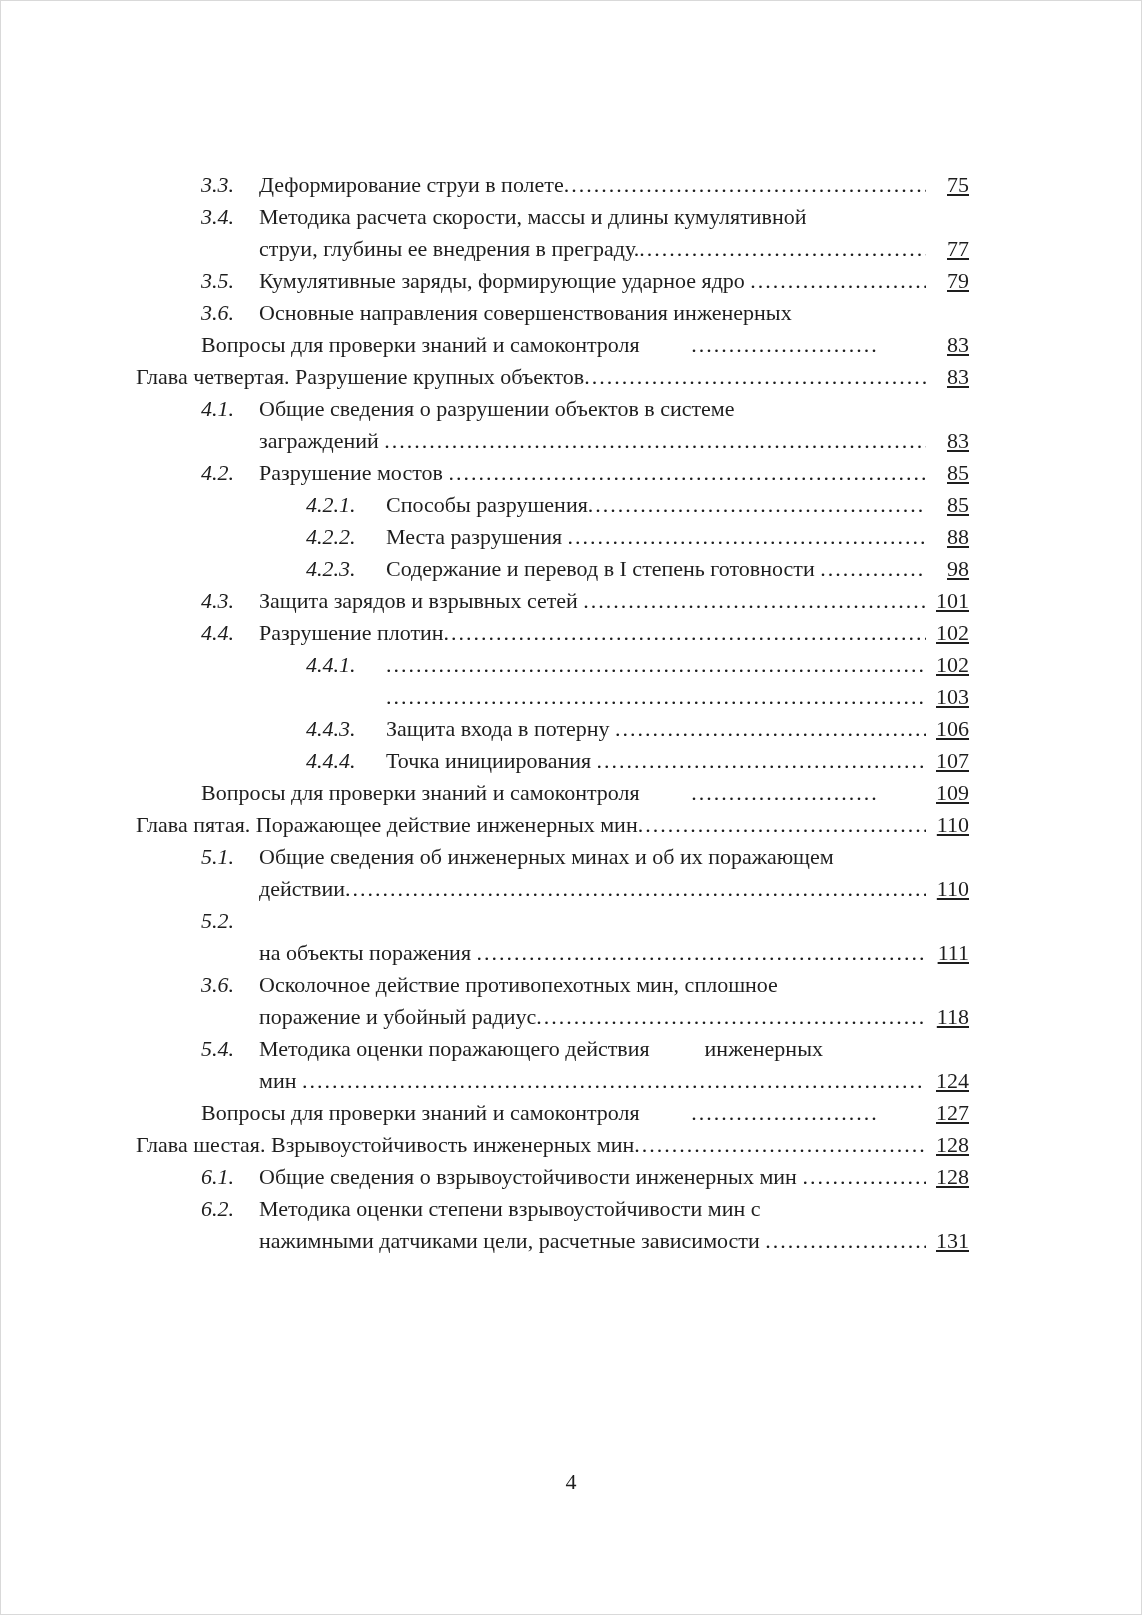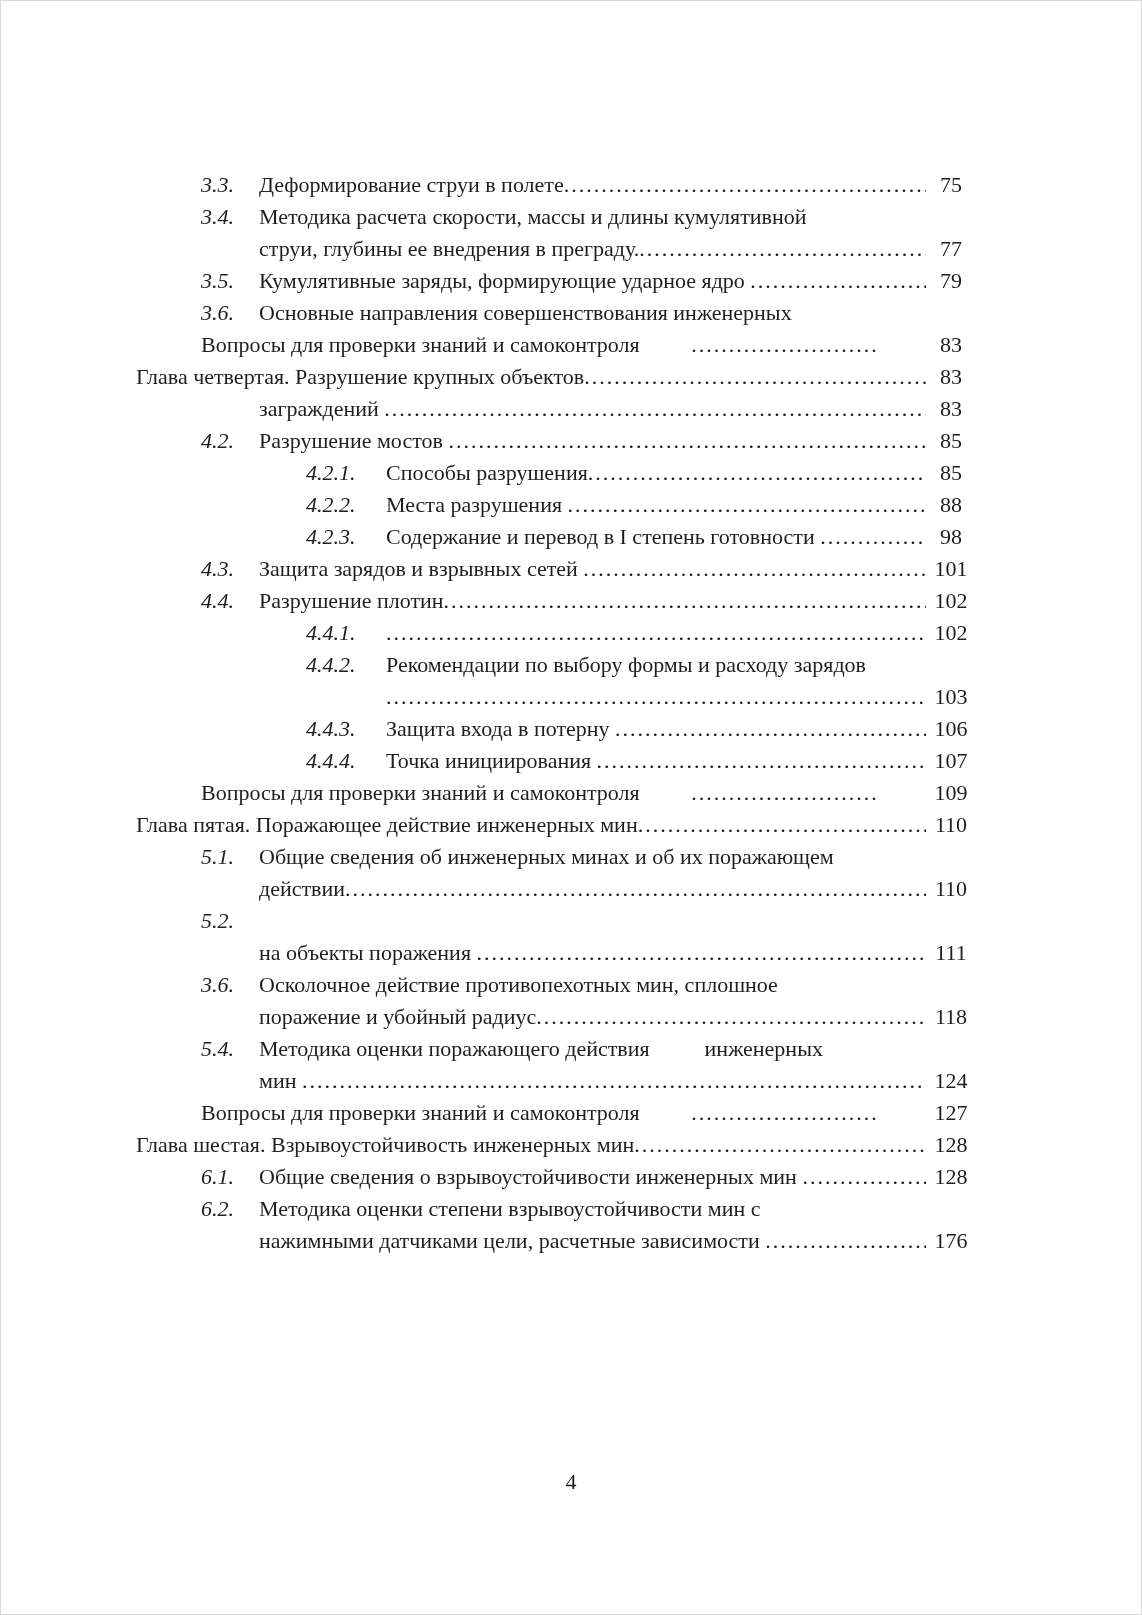--- a/index.html
+++ b/index.html
@@ -56,22 +56,23 @@
     overflow: hidden;
     white-space: nowrap;
     letter-spacing: 2px;
   }
   .dots::after {
     content: "....................................................................................................................................................................";
   }
   .page-num {
     flex: 0 0 auto;
     min-width: 36px;
-    text-align: center;
+    text-align: right;
     padding-left: 7px;
+    text-decoration: underline;
   }
   .footer {
     position: absolute;
     top: 1468px;
     left: 0;
     width: 100%;
     text-align: center;
     font-size: 22px;
   }
 </style>
@@ -80,43 +81,43 @@
 
 <div class="page-inner">
   <div class="toc">
       <div class="toc-line section"><span class="num">3.3.</span><span class="txt">Деформирование струи в полете</span><span class="dots"></span><span class="page-num">75</span></div>
       <div class="toc-line section"><span class="num">3.4.</span><span class="txt">Методика расчета скорости, массы и длины кумулятивной</span></div>
       <div class="toc-line section cont"><span class="num"></span><span class="txt">струи, глубины ее внедрения в преграду.</span><span class="dots"></span><span class="page-num">77</span></div>
       <div class="toc-line section"><span class="num">3.5.</span><span class="txt">Кумулятивные заряды, формирующие ударное ядро </span><span class="dots"></span><span class="page-num">79</span></div>
       <div class="toc-line section"><span class="num">3.6.</span><span class="txt">Основные направления совершенствования инженерных</span></div>
       <div class="toc-line plain"><span class="txt">Вопросы для проверки знаний и самоконтроля </span><span class="dots"></span><span class="page-num">83</span></div>
       <div class="toc-line chapter"><span class="txt">Глава четвертая. Разрушение крупных объектов</span><span class="dots"></span><span class="page-num">83</span></div>
+      <div class="toc-line section"><span class="num">4.1.</span><span class="txt">Общие сведения о разрушении объектов в системе</span></div>
       <div class="toc-line section cont"><span class="num"></span><span class="txt">заграждений </span><span class="dots"></span><span class="page-num">83</span></div>
       <div class="toc-line section"><span class="num">4.2.</span><span class="txt">Разрушение мостов </span><span class="dots"></span><span class="page-num">85</span></div>
       <div class="toc-line subsection"><span class="num">4.2.1.</span><span class="txt">Способы разрушения</span><span class="dots"></span><span class="page-num">85</span></div>
       <div class="toc-line subsection"><span class="num">4.2.2.</span><span class="txt">Места разрушения </span><span class="dots"></span><span class="page-num">88</span></div>
       <div class="toc-line subsection"><span class="num">4.2.3.</span><span class="txt">Содержание и перевод в I степень готовности </span><span class="dots"></span><span class="page-num">98</span></div>
       <div class="toc-line section"><span class="num">4.3.</span><span class="txt">Защита зарядов и взрывных сетей </span><span class="dots"></span><span class="page-num">101</span></div>
       <div class="toc-line section"><span class="num">4.4.</span><span class="txt">Разрушение плотин</span><span class="dots"></span><span class="page-num">102</span></div>
       <div class="toc-line subsection"><span class="num">4.4.1.</span><span class="dots"></span><span class="page-num">102</span></div>
-      <div class="toc-line subsection"><span class="num">4.4.2.</span><span class="txt">Рекомендации по выбору формы и расходу зарядов</span></div>
       <div class="toc-line subsection cont"><span class="num"></span><span class="txt"></span><span class="dots"></span><span class="page-num">103</span></div>
       <div class="toc-line subsection"><span class="num">4.4.3.</span><span class="txt">Защита входа в потерну </span><span class="dots"></span><span class="page-num">106</span></div>
       <div class="toc-line subsection"><span class="num">4.4.4.</span><span class="txt">Точка инициирования </span><span class="dots"></span><span class="page-num">107</span></div>
       <div class="toc-line plain"><span class="txt">Вопросы для проверки знаний и самоконтроля </span><span class="dots"></span><span class="page-num">109</span></div>
       <div class="toc-line chapter"><span class="txt">Глава пятая. Поражающее действие инженерных мин</span><span class="dots"></span><span class="page-num">110</span></div>
       <div class="toc-line section"><span class="num">5.1.</span><span class="txt">Общие сведения об инженерных минах и об их поражающем</span></div>
       <div class="toc-line section cont"><span class="num"></span><span class="txt">действии</span><span class="dots"></span><span class="page-num">110</span></div>
       <div class="toc-line section"><span class="num">5.2.</span></div>
       <div class="toc-line section cont"><span class="num"></span><span class="txt">на объекты поражения </span><span class="dots"></span><span class="page-num">111</span></div>
       <div class="toc-line section"><span class="num">3.6.</span><span class="txt">Осколочное действие противопехотных мин, сплошное</span></div>
       <div class="toc-line section cont"><span class="num"></span><span class="txt">поражение и убойный радиус</span><span class="dots"></span><span class="page-num">118</span></div>
       <div class="toc-line section"><span class="num">5.4.</span><span class="txt">Методика оценки поражающего действия          инженерных</span></div>
       <div class="toc-line section cont"><span class="num"></span><span class="txt">мин </span><span class="dots"></span><span class="page-num">124</span></div>
       <div class="toc-line plain"><span class="txt">Вопросы для проверки знаний и самоконтроля </span><span class="dots"></span><span class="page-num">127</span></div>
       <div class="toc-line chapter"><span class="txt">Глава шестая. Взрывоустойчивость инженерных мин</span><span class="dots"></span><span class="page-num">128</span></div>
       <div class="toc-line section"><span class="num">6.1.</span><span class="txt">Общие сведения о взрывоустойчивости инженерных мин </span><span class="dots"></span><span class="page-num">128</span></div>
       <div class="toc-line section"><span class="num">6.2.</span><span class="txt">Методика оценки степени взрывоустойчивости мин с</span></div>
-      <div class="toc-line section cont"><span class="num"></span><span class="txt">нажимными датчиками цели, расчетные зависимости </span><span class="dots"></span><span class="page-num">176</span></div>
+      <div class="toc-line section cont"><span class="num"></span><span class="txt">нажимными датчиками цели, расчетные зависимости </span><span class="dots"></span><span class="page-num">131</span></div>
     </div>
 </div>
 
 <div class="footer">4</div>
 
 </body></html>

